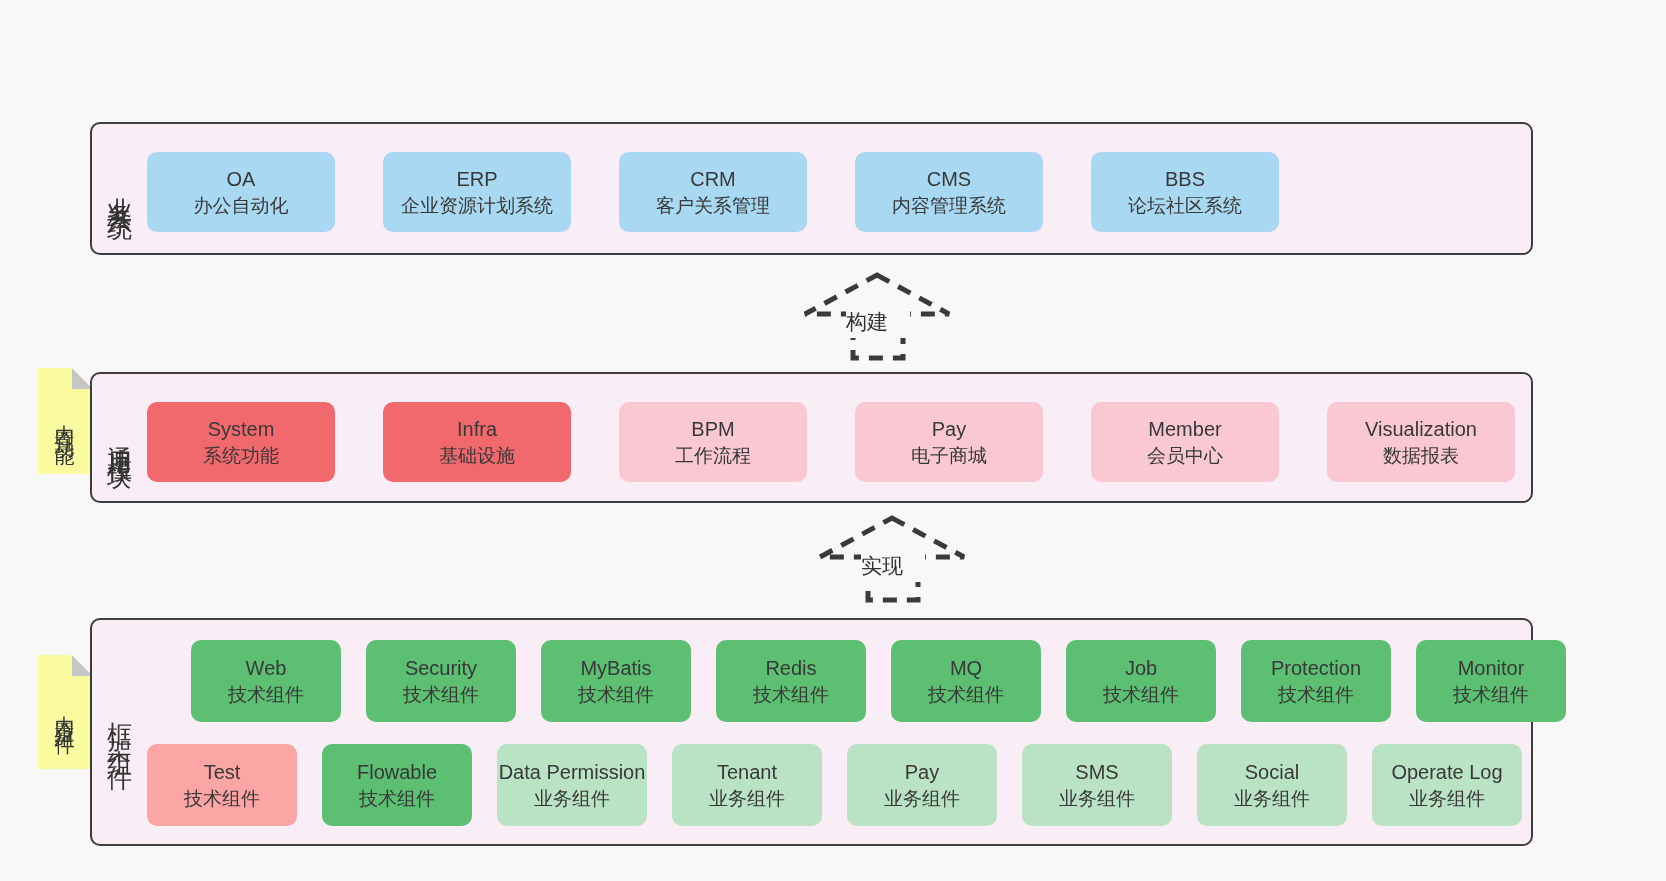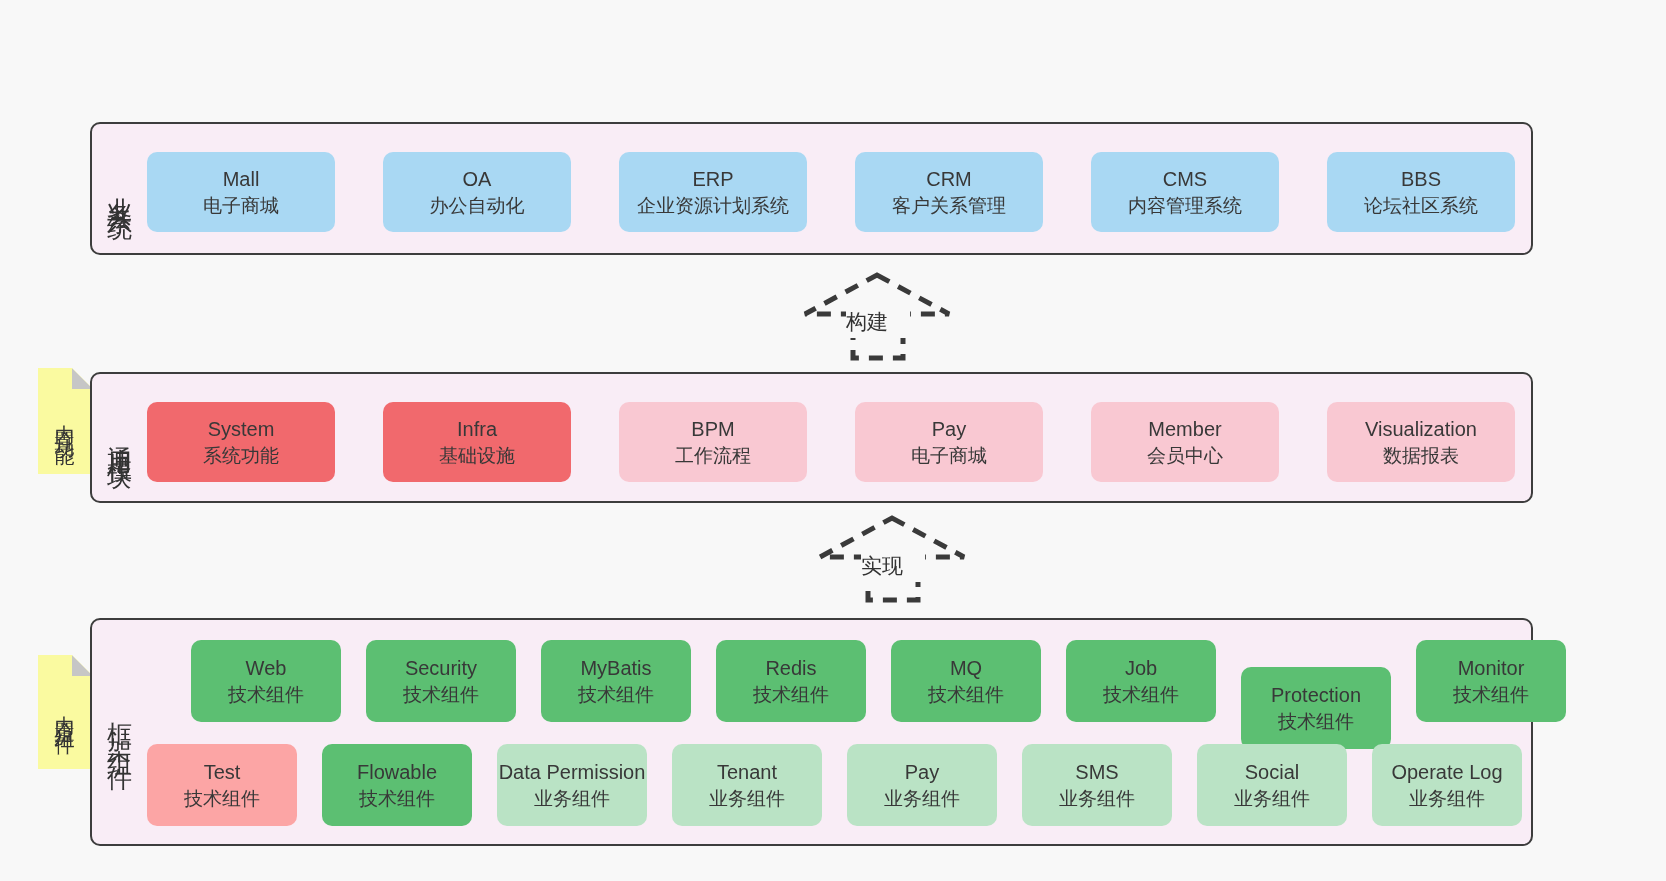--- a/index.html
+++ b/index.html
@@ -72,24 +72,20 @@
 </div>
 <div class="note note-framework">
   <span class="fold"></span>
   <span class="ntext">内置组件</span>
 </div>
 
 <section class="panel panel-biz">
   <span class="vlabel">业务系统</span>
   <div class="row row-6">
     <div class="box box-w" style="background: rgb(169, 216, 243);">
-      <span class="en">Mall</span>
-      <span class="zh">电子商城</span>
-    </div>
-    <div class="box box-w" style="background: rgb(169, 216, 243);">
       <span class="en">OA</span>
       <span class="zh">办公自动化</span>
     </div>
     <div class="box box-w" style="background: rgb(169, 216, 243);">
       <span class="en">ERP</span>
       <span class="zh">企业资源计划系统</span>
     </div>
     <div class="box box-w" style="background: rgb(169, 216, 243);">
       <span class="en">CRM</span>
       <span class="zh">客户关系管理</span>
@@ -165,21 +161,21 @@
       <span class="zh">技术组件</span>
     </div>
     <div class="box box-n" style="background: rgb(92, 191, 114);">
       <span class="en">MQ</span>
       <span class="zh">技术组件</span>
     </div>
     <div class="box box-n" style="background: rgb(92, 191, 114);">
       <span class="en">Job</span>
       <span class="zh">技术组件</span>
     </div>
-    <div class="box box-n" style="background: rgb(92, 191, 114); margin-top: 27px;">
+    <div class="box box-n" style="background: rgb(92, 191, 114);">
       <span class="en">Protection</span>
       <span class="zh">技术组件</span>
     </div>
     <div class="box box-n" style="background: rgb(92, 191, 114);">
       <span class="en">Monitor</span>
       <span class="zh">技术组件</span>
     </div>
   </div>
   <div class="row row-8b">
     <div class="box box-n" style="background: #fca5a5;">

